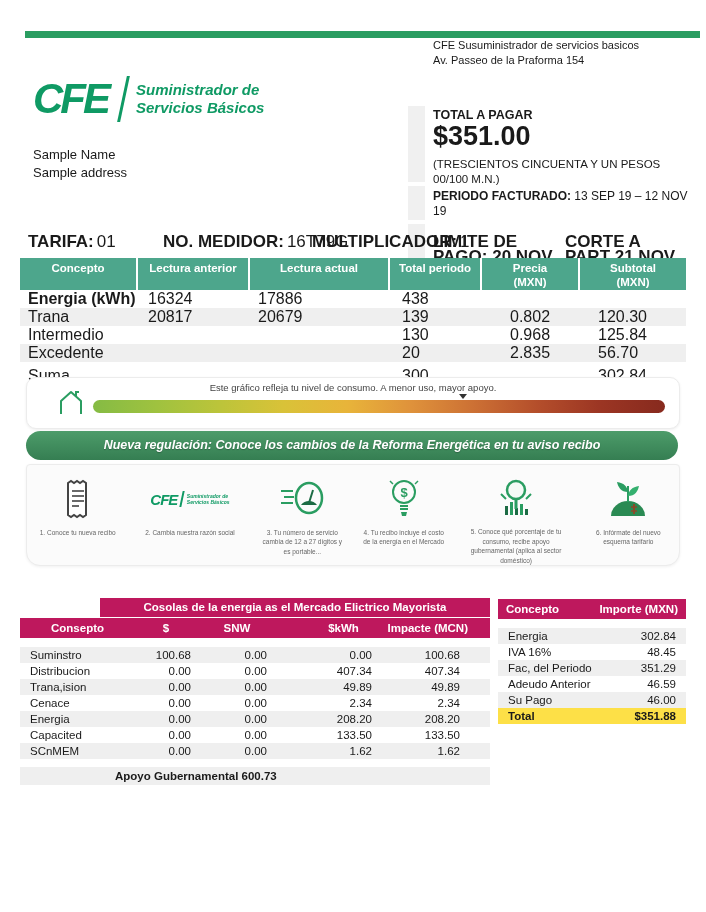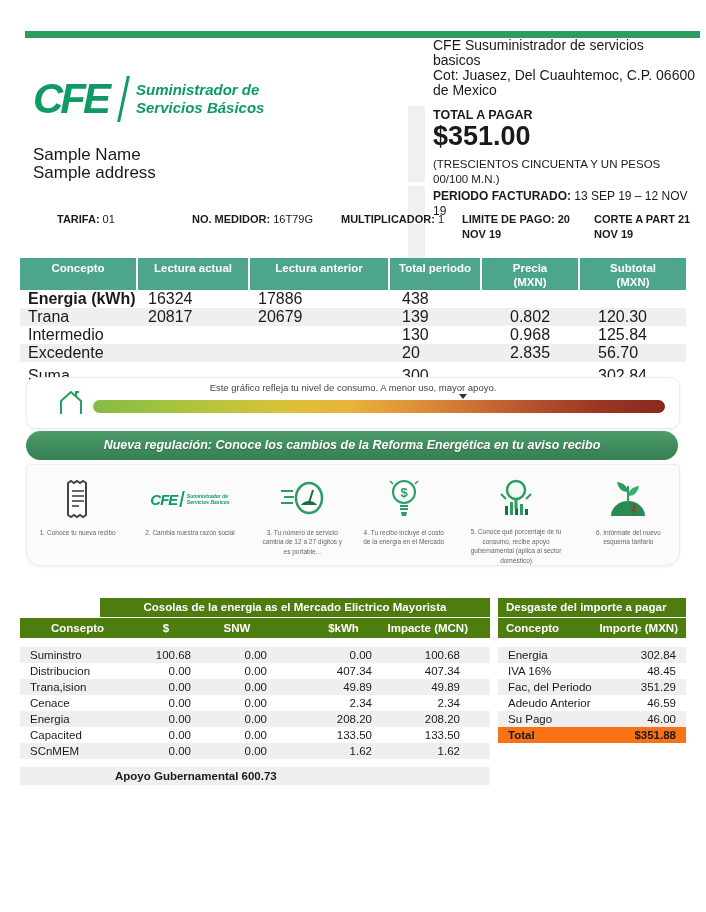--- a/index.html
+++ b/index.html
@@ -9,32 +9,32 @@
   }
   .b{font-weight:bold;}
   
   .green-bar{position:absolute;left:25px;right:6px;top:31px;height:7px;background:#2a9d61;}
   
   .logo{position:absolute;left:33px;top:76px;display:flex;align-items:center;}
   .logo-cfe{font-size:42px;font-weight:bold;font-style:italic;color:#0f9a64;letter-spacing:-3px;line-height:1;}
   .logo-divider{width:3px;height:46px;background:#0f9a64;margin:0 11px 0 14px;transform:skewX(-12deg);}
   .logo-tagline{color:#0f9a64;font-weight:bold;font-style:italic;font-size:15px;line-height:1.2;}
   
-  .customer{position:absolute;left:33px;top:146px;font-size:17px;line-height:18px;}
-  
-  .provider{position:absolute;left:433px;top:38px;width:262px;font-size:14px;line-height:15px;}
+  .customer{position:absolute;left:33px;top:146px;font-size:13px;line-height:18px;}
+  
+  .provider{position:absolute;left:433px;top:38px;width:262px;font-size:11px;line-height:15px;}
   .gray-strip{position:absolute;left:408px;width:17px;background:#f0f0f0;}
   .strip1{top:106px;height:76px;}
   .strip2{top:186px;height:34px;}
   .strip3{top:224px;height:34px;}
   .total-label{position:absolute;left:433px;top:108px;font-size:12.5px;font-weight:bold;}
   .total-amount{position:absolute;left:433px;top:121px;font-size:27px;font-weight:bold;}
   .total-words{position:absolute;left:433px;top:157px;width:252px;font-size:11.5px;line-height:15px;}
   .periodo{position:absolute;left:433px;top:189px;width:258px;font-size:12px;line-height:15px;}
-  .tarifa-cell{position:absolute;top:212px;font-size:11px;line-height:15px;margin-left:29px;}
+  .tarifa-cell{position:absolute;top:234px;font-size:17px;line-height:15px;}
   .cell-tarifa{left:28px;}
   .cell-medidor{left:163px;}
   .cell-mult{left:312px;}
   .cell-limite{left:433px;width:126px;font-weight:bold;}
   .cell-corte{left:565px;width:120px;font-weight:bold;}
   .lblval span+span{margin-left:3px;}
   
   .mt{position:absolute;left:20px;top:258px;width:666px;}
   .mt-header{display:grid;grid-template-columns:118px 112px 140px 92px 98px 106px;background:#4da68c;color:#fff;height:32px;}
   .mt-th{font-weight:bold;font-size:11.5px;text-align:center;padding-top:3px;border-right:2px solid #fff;line-height:14px;}
@@ -68,21 +68,21 @@
   .steps-panel{position:absolute;left:26px;top:464px;width:652px;height:100px;background:#fbfbfb;border:1px solid #ececec;border-radius:4px 4px 14px 14px;box-shadow:0 1px 3px rgba(0,0,0,.06);display:flex;}
   .step{flex:1;display:flex;flex-direction:column;align-items:center;padding:10px 7px 0;}
   .step.wide{flex:1.25;}
   .step-icon{height:48px;display:flex;align-items:center;justify-content:center;}
   .step-caption{font-size:6.5px;color:#666;text-align:center;line-height:1.45;margin-top:5px;}
   .mini-logo{display:flex;align-items:center;}
   .mini-cfe{font-size:15px;font-weight:bold;font-style:italic;color:#0f9a64;letter-spacing:-1px;}
   .mini-div{width:1.5px;height:16px;background:#0f9a64;margin:0 4px;transform:skewX(-12deg);}
   .mini-tag{font-size:5px;color:#0f9a64;font-weight:bold;font-style:italic;line-height:1.3;text-align:left;}
   
-  .teal{background:#4d7c0f;color:#fff;font-weight:bold;}
+  .teal{background:#be185d;color:#fff;font-weight:bold;}
   .mem{position:absolute;left:20px;top:598px;width:470px;font-size:11.5px;}
   .mem-title{margin-left:80px;height:19px;line-height:19px;text-align:center;font-size:11.5px;}
   .mem-header{margin-top:1px;height:20px;display:grid;grid-template-columns:115px 62px 80px 103px 110px;align-items:center;font-size:11.5px;}
   .mem-header > div{text-align:center;}
   .mem-header > div:nth-child(1){}
   .mem-header > div:nth-child(4){padding-left:30px;}
   .mem-header > div:nth-child(5){text-align:right;padding-right:22px;}
   .mem-body{margin-top:9px;}
   .mem-row{display:grid;grid-template-columns:115px 62px 80px 103px 110px;height:16px;align-items:center;}
   .mem-row > div:nth-child(1){padding-left:10px;}
@@ -91,21 +91,21 @@
   .mem-row > div:nth-child(4){text-align:right;padding-right:8px;}
   .mem-row > div:nth-child(5){text-align:right;padding-right:30px;}
   .mem-row:nth-child(odd){background:#efefef;}
   .mem-footer{margin-top:8px;height:18px;line-height:18px;background:#efefef;font-weight:bold;padding-left:95px;}
   .imp{position:absolute;left:498px;top:598px;width:188px;font-size:11.5px;}
   .imp-title{height:19px;line-height:19px;padding-left:8px;font-size:11.5px;}
   .imp-header{margin-top:1px;height:20px;display:flex;justify-content:space-between;align-items:center;padding:0 8px;}
   .imp-body{margin-top:9px;}
   .imp-row{height:16px;display:flex;justify-content:space-between;align-items:center;padding:0 10px;}
   .imp-row:nth-child(odd){background:#efefef;}
-  .imp-row.total{font-weight:bold;background:#f97316;}
+  .imp-row.total{font-weight:bold;background:#fde047;}
 </style>
 </head>
 <body>
 
 <div>
 
   <div class="green-bar"></div>
 
   <div class="logo">
     <span class="logo-cfe">CFE</span>
@@ -116,21 +116,21 @@
     </span>
   </div>
 
   <div class="customer">
     <div>Sample Name</div>
     <div>Sample address</div>
   </div>
 
   <div class="provider">
     <div>CFE Susuministrador de servicios basicos</div>
-    <div>Cot: Juasez, Del Cuauhtemoc, C.P. 06600 de Mexico</div>
+    <div>Av. Passeo de la Praforma 154</div>
   </div>
 
   <div class="gray-strip strip1"></div>
   <div class="gray-strip strip2"></div>
   <div class="gray-strip strip3"></div>
 
   <div class="total-label">TOTAL A PAGAR</div>
   <div class="total-amount">$351.00</div>
   <div class="total-words">(TRESCIENTOS CINCUENTA Y UN PESOS 00/100 M.N.)</div>
 
@@ -147,22 +147,22 @@
   </div>
   <div class="tarifa-cell cell-mult lblval">
     <span class="b">MULTIPLICADOR:</span><span>1</span>
   </div>
   <div class="tarifa-cell cell-limite">LIMITE DE PAGO: 20 NOV 19</div>
   <div class="tarifa-cell cell-corte">CORTE A PART 21 NOV 19</div>
 
   <div class="mt">
     <div class="mt-header">
       <div class="mt-th"><span>Concepto</span></div>
+      <div class="mt-th"><span>Lectura anterior</span></div>
       <div class="mt-th"><span>Lectura actual</span></div>
-      <div class="mt-th"><span>Lectura anterior</span></div>
       <div class="mt-th"><span>Total periodo</span></div>
       <div class="mt-th"><span>Precia</span><span class="th-sub">(MXN)</span></div>
       <div class="mt-th"><span>Subtotal</span><span class="th-sub">(MXN)</span></div>
     </div>
     <div class="mt-row first">
       <div>Energia (kWh)</div>
         <div>16324</div>
         <div>17886</div>
         <div>438</div>
         <div></div>
@@ -358,21 +358,20 @@
           <div>0.00</div>
           <div>0.00</div>
           <div>1.62</div>
           <div>1.62</div>
       </div>
     </div>
     <div class="mem-footer">Apoyo Gubernamental 600.73</div>
   </div>
 
   <div class="imp">
-    <div class="imp-title teal">Desgaste del importe a pagar</div>
     <div class="imp-header teal">
       <div>Concepto</div>
       <div>Importe (MXN)</div>
     </div>
     <div class="imp-body">
       <div class="imp-row">
         <div>Energia</div>
           <div>302.84</div>
       </div>
       <div class="imp-row">

